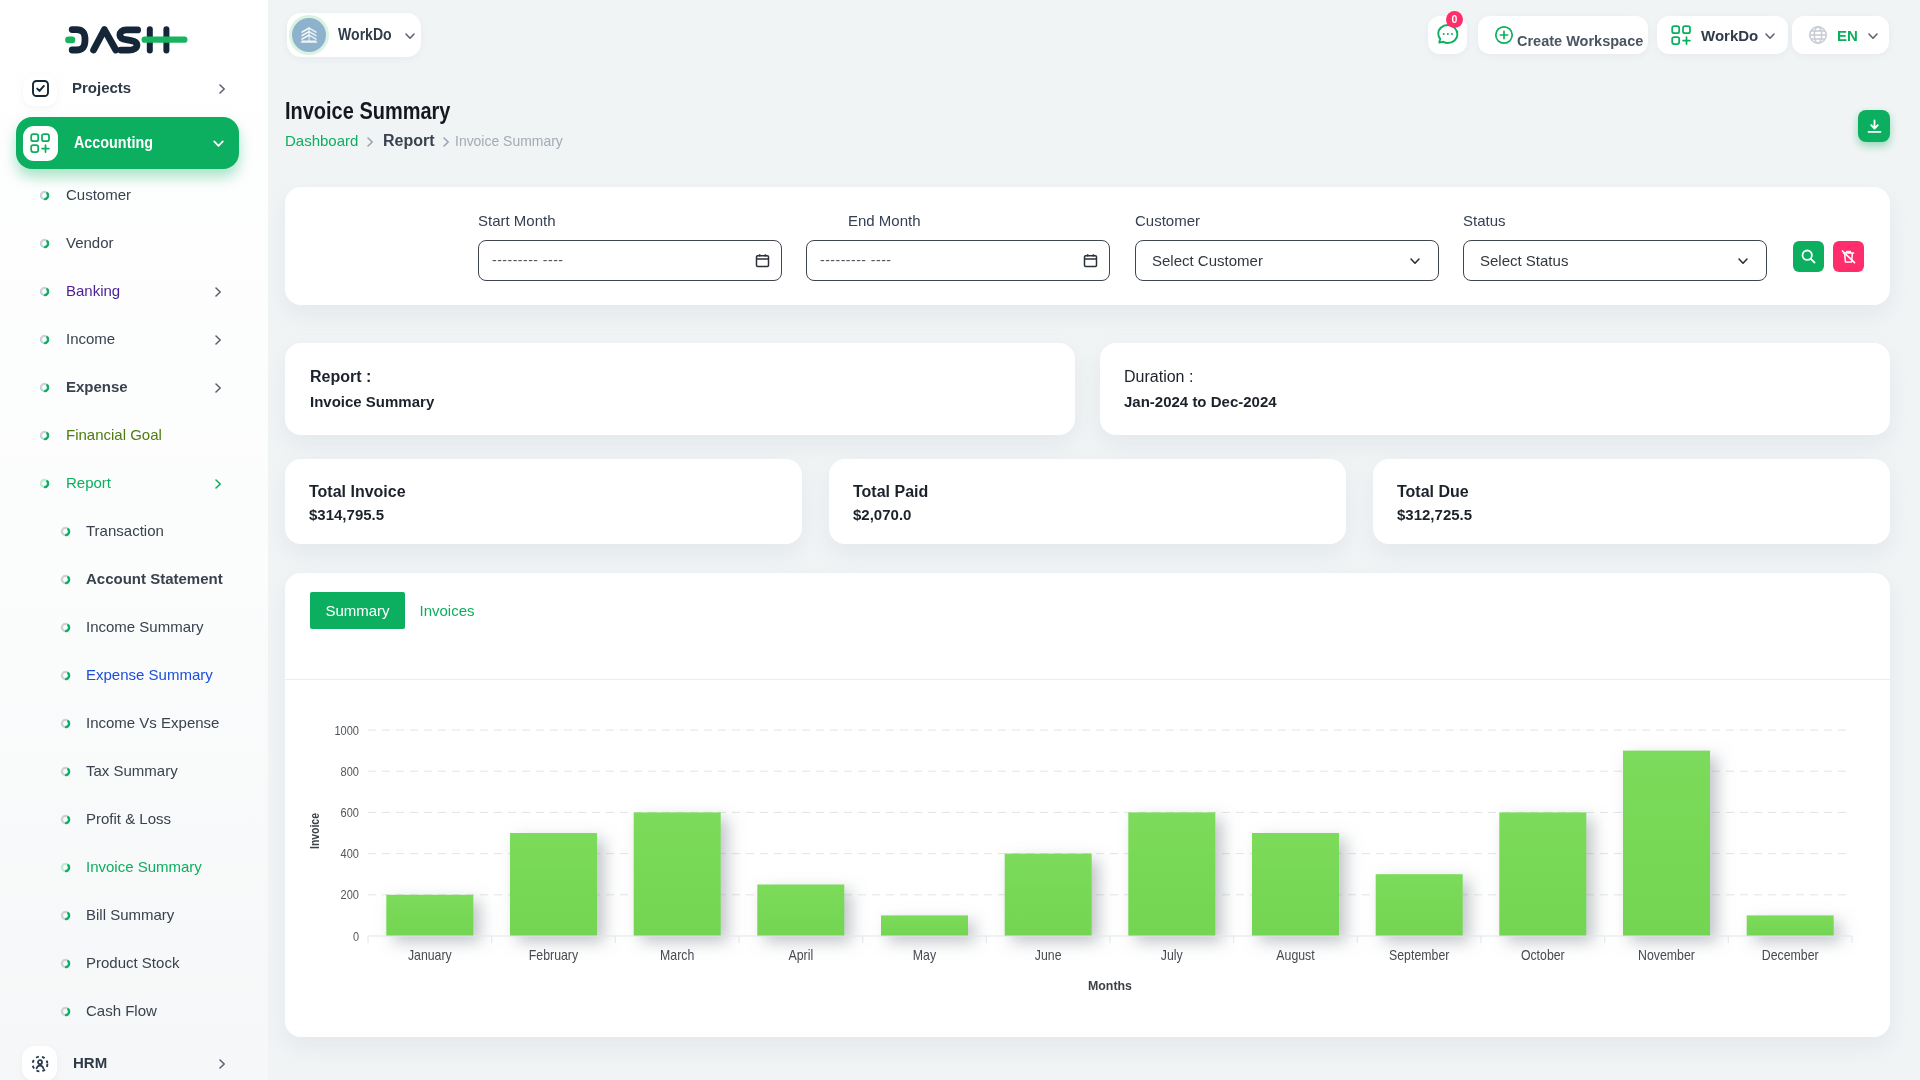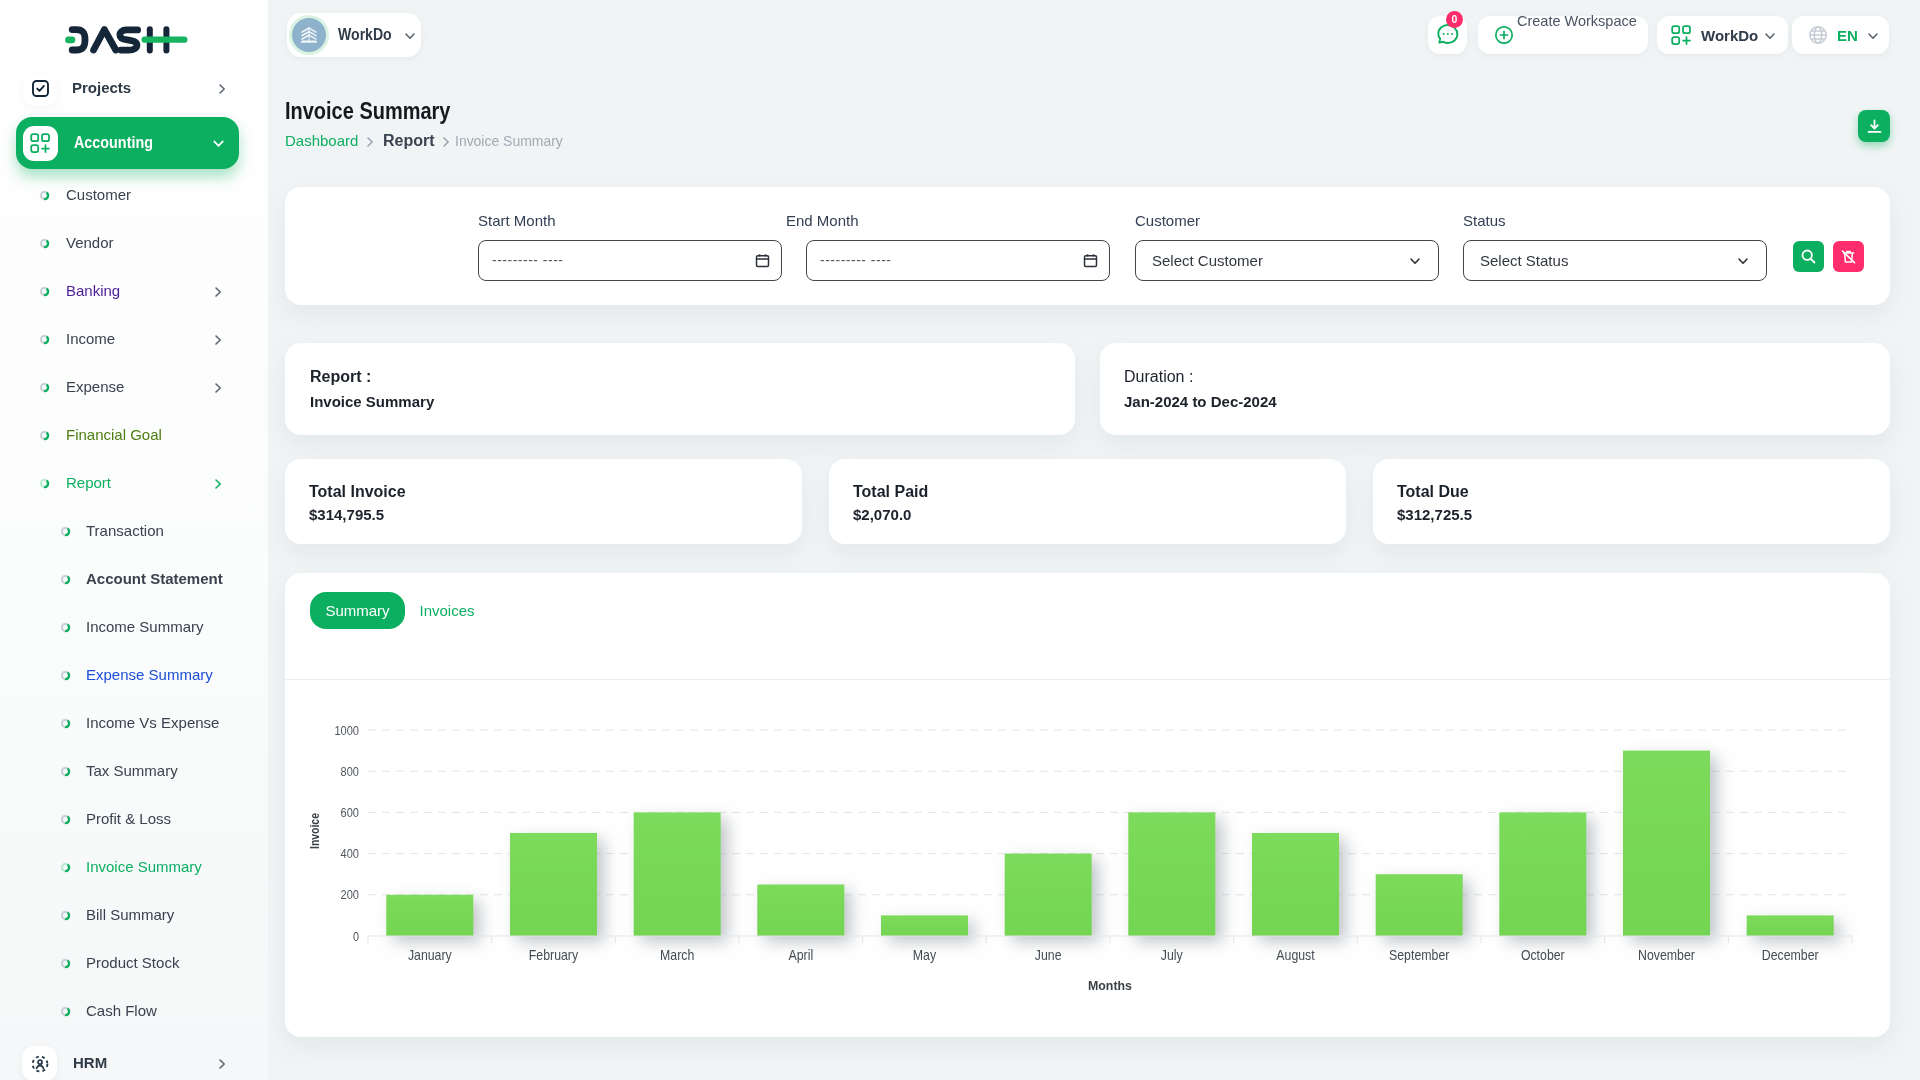--- a/index.html
+++ b/index.html
@@ -69,21 +69,21 @@
 <circle cx="5.5" cy="5.5" r="3.6" fill="none" stroke="#0caf60" stroke-width="2.3" stroke-dasharray="7.5 15.1" stroke-linecap="round" transform="rotate(-40 5.5 5.5)"></circle>
 </svg>
 <div style="position:absolute;left:66px;top:330px;font-size:15px;font-weight:500;color:#39424e">Income</div>
 <svg style="position:absolute;left:212px;top:334px" width="12" height="12" viewBox="0 0 12 12" fill="none">
     <path d="M4 2l4.2 4L4 10" stroke="#5b6470" stroke-width="1.6" stroke-linecap="round" stroke-linejoin="round"></path>
   </svg>
 <svg style="position:absolute;left:39px;top:382px" width="11" height="11" viewBox="0 0 11 11">
 <circle cx="5.5" cy="5.5" r="3.6" fill="none" stroke="#ccd2d9" stroke-width="2.3"></circle>
 <circle cx="5.5" cy="5.5" r="3.6" fill="none" stroke="#0caf60" stroke-width="2.3" stroke-dasharray="7.5 15.1" stroke-linecap="round" transform="rotate(-40 5.5 5.5)"></circle>
 </svg>
-<div style="position:absolute;left:66px;top:378px;font-size:15px;font-weight:400;color:#39424e">Expense</div>
+<div style="position:absolute;left:66px;top:378px;font-size:15px;font-weight:700;color:#39424e">Expense</div>
 <svg style="position:absolute;left:212px;top:382px" width="12" height="12" viewBox="0 0 12 12" fill="none">
     <path d="M4 2l4.2 4L4 10" stroke="#5b6470" stroke-width="1.6" stroke-linecap="round" stroke-linejoin="round"></path>
   </svg>
 <svg style="position:absolute;left:39px;top:430px" width="11" height="11" viewBox="0 0 11 11">
 <circle cx="5.5" cy="5.5" r="3.6" fill="none" stroke="#ccd2d9" stroke-width="2.3"></circle>
 <circle cx="5.5" cy="5.5" r="3.6" fill="none" stroke="#0caf60" stroke-width="2.3" stroke-dasharray="7.5 15.1" stroke-linecap="round" transform="rotate(-40 5.5 5.5)"></circle>
 </svg>
 <div style="position:absolute;left:66px;top:426px;font-size:15px;font-weight:500;color:#4d7c0f">Financial Goal</div>
 <svg style="position:absolute;left:39px;top:478px" width="11" height="11" viewBox="0 0 11 11">
 <circle cx="5.5" cy="5.5" r="3.6" fill="none" stroke="#bcecd4" stroke-width="2.3"></circle>
@@ -186,21 +186,21 @@
     <circle cx="12.3" cy="11.5" r="0.9" fill="#0caf60"></circle>
     <circle cx="16" cy="11.5" r="0.9" fill="#0caf60"></circle>
 </svg>
 <div class="abs" style="left:1446px;top:11px;width:17px;height:17px;border-radius:50%;background:#ff2d6b;color:#fff;font-size:10.5px;font-weight:600;text-align:center;line-height:17px">0</div>
 
 <div class="btnw" style="left:1478px;top:16px;width:170px;height:38px"></div>
 <svg style="position:absolute;left:1494px;top:25px" width="20" height="20" viewBox="0 0 20 20" fill="none">
 <circle cx="10" cy="10" r="8.2" stroke="#0caf60" stroke-width="1.7"></circle>
 <path d="M10 6.4 V13.6 M6.4 10 H13.6" stroke="#0caf60" stroke-width="1.7" stroke-linecap="round"></path>
 </svg>
-<div class="abs" style="left:1517px;top:13px;font-size:14.5px;font-weight:400;color:#4a5462">Create Workspace</div>
+<div class="abs" style="left:1517px;top:33px;font-size:14.5px;font-weight:700;color:#4a5462">Create Workspace</div>
 
 <div class="btnw" style="left:1657px;top:16px;width:131px;height:38px"></div>
 <svg class="abs" style="left:1671px;top:25px" width="20" height="20" viewBox="0 0 20 20">
     <g fill="none" stroke="#0caf60" stroke-width="1.75" stroke-linejoin="round" stroke-linecap="round">
 <rect x="1.2" y="1.2" width="7" height="7" rx="2"></rect>
 <rect x="12" y="1.2" width="7" height="7" rx="2"></rect>
 <rect x="1.2" y="12" width="7" height="7" rx="2"></rect>
 <path d="M15.5 12.2 V19 M12.1 15.6 H18.9"></path>
 </g>
   </svg>
@@ -237,21 +237,21 @@
 </svg>
 
 <div class="card" style="left:285px;top:187px;width:1605px;height:118px"></div>
 <div class="abs" style="left:478px;top:212px;font-size:15px;color:#344054">Start Month</div>
 <div class="abs" style="left:478px;top:240px;width:304px;height:41px;border:1px solid #40464e;border-radius:8px;background:#fff"></div>
 <div class="abs" style="left:492px;top:252px;font-size:14px;color:#555b63;letter-spacing:.5px">--------- ----</div>
 <div class="abs" style="left:755px;top:253px"><svg width="15" height="15" viewBox="0 0 15 15" fill="none" stroke="#2b3138" stroke-width="1.5">
 <rect x="1.5" y="2.8" width="12" height="10.6" rx="1.2"></rect>
 <path d="M1.5 6 H13.5 M4.6 1.2 V3.6 M10.4 1.2 V3.6"></path>
 </svg></div>
-<div class="abs" style="left:786px;top:212px;font-size:15px;color:#344054">End Month</div>
+<div class="abs" style="left:848px;top:212px;font-size:15px;color:#344054">End Month</div>
 <div class="abs" style="left:806px;top:240px;width:304px;height:41px;border:1px solid #40464e;border-radius:8px;background:#fff"></div>
 <div class="abs" style="left:820px;top:252px;font-size:14px;color:#555b63;letter-spacing:.5px">--------- ----</div>
 <div class="abs" style="left:1083px;top:253px"><svg width="15" height="15" viewBox="0 0 15 15" fill="none" stroke="#2b3138" stroke-width="1.5">
 <rect x="1.5" y="2.8" width="12" height="10.6" rx="1.2"></rect>
 <path d="M1.5 6 H13.5 M4.6 1.2 V3.6 M10.4 1.2 V3.6"></path>
 </svg></div>
 <div class="abs" style="left:1135px;top:212px;font-size:15px;color:#344054">Customer</div>
 <div class="abs" style="left:1135px;top:240px;width:304px;height:41px;border:1px solid #40464e;border-radius:8px;background:#fff"></div>
 <div class="abs" style="left:1152px;top:252px;font-size:15px;color:#32383f">Select Customer</div>
 <svg style="position:absolute;left:1408px;top:254px" width="14" height="14" viewBox="0 0 14 14" fill="none">
@@ -285,21 +285,21 @@
 <div class="abs" style="left:309px;top:483px;font-size:16px;font-weight:700;color:#1c222b">Total Invoice</div>
 <div class="abs" style="left:309px;top:506px;font-size:15px;font-weight:700;color:#1c222b">$314,795.5</div>
 <div class="card" style="left:829px;top:459px;width:517px;height:85px"></div>
 <div class="abs" style="left:853px;top:483px;font-size:16px;font-weight:700;color:#1c222b">Total Paid</div>
 <div class="abs" style="left:853px;top:506px;font-size:15px;font-weight:700;color:#1c222b">$2,070.0</div>
 <div class="card" style="left:1373px;top:459px;width:517px;height:85px"></div>
 <div class="abs" style="left:1397px;top:483px;font-size:16px;font-weight:700;color:#1c222b">Total Due</div>
 <div class="abs" style="left:1397px;top:506px;font-size:15px;font-weight:700;color:#1c222b">$312,725.5</div>
 
 <div class="card" style="left:285px;top:573px;width:1605px;height:464px"></div>
-<div class="abs" style="left:310px;top:592px;width:95px;height:37px;background:#0caf60;border-radius:16px;color:#fff;font-size:15px;text-align:center;line-height:37px">Summary</div>
+<div class="abs" style="left:310px;top:592px;width:95px;height:37px;background:#0caf60;border-radius:2px;color:#fff;font-size:15px;text-align:center;line-height:37px">Summary</div>
 <div class="abs" style="left:404px;top:592px;width:86px;height:37px;color:#0caf60;font-size:15px;text-align:center;line-height:37px">Invoices</div>
 <div class="abs" style="left:285px;top:679px;width:1605px;height:1px;background:#ebedf0"></div>
 <svg style="position:absolute;left:285px;top:679px" width="1605" height="358" viewBox="0 0 1605 358">
 <defs>
 <linearGradient id="bargrad" x1="0" y1="0" x2="0" y2="1">
 <stop offset="0" stop-color="#7cdb5b"></stop>
         <stop offset="1" stop-color="#73d551"></stop>
 </linearGradient>
 <filter id="barshadow" x="-20%" y="-20%" width="150%" height="150%">
 <feDropShadow dx="7" dy="6" stdDeviation="8" flood-color="#828a92" flood-opacity="0.5"></feDropShadow>

